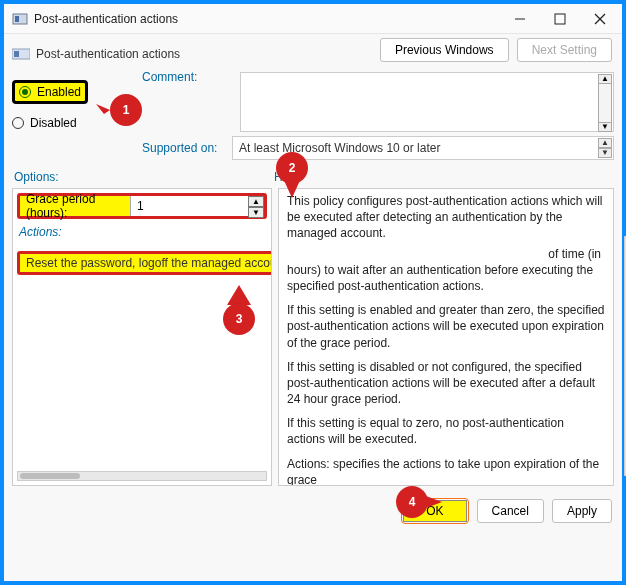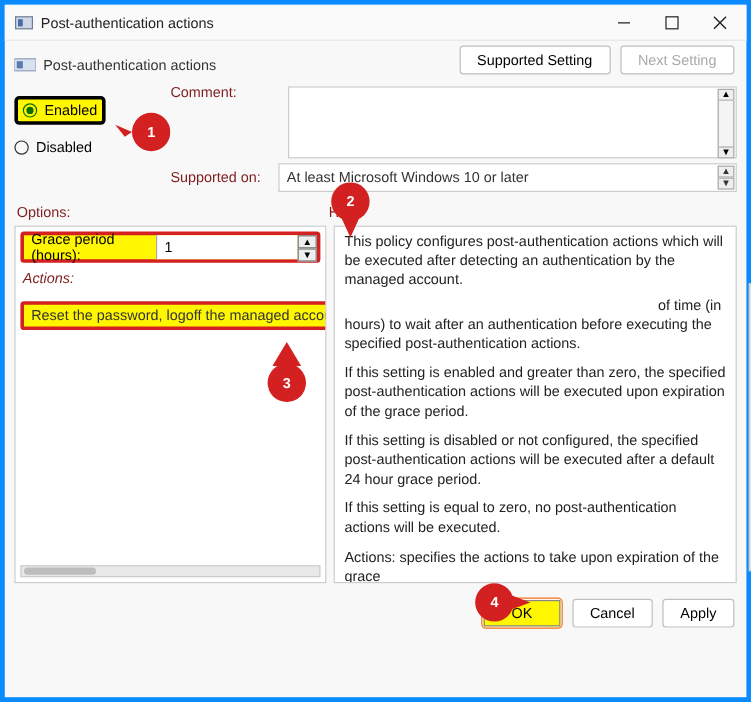--- a/index.html
+++ b/index.html
@@ -15,21 +15,21 @@
   .nav-btns { display: flex; gap: 8px; padding: 4px 10px 8px 0; justify-content: flex-end; }
   .btn { border: 1px solid #bfbfbf; background: #fff; padding: 4px 14px; font-size: 12px; border-radius: 3px; cursor: pointer; }
   .btn:disabled, .btn.disabled { color: #aaa; cursor: default; }
   .top-area { display: flex; padding: 0 8px 0 8px; }
   .radio-col { width: 130px; padding-top: 4px; }
   .radio-item { display: flex; align-items: center; margin: 6px 0; gap: 6px; }
   .radio { width: 12px; height: 12px; border: 1px solid #333; border-radius: 50%; display: inline-block; position: relative; }
   .radio.selected { border-color: #0a6d00; }
   .radio.selected::after { content: ""; position: absolute; width: 6px; height: 6px; background: #0a6d00; border-radius: 50%; top: 2px; left: 2px; }
   .comment-block { flex: 1; display: flex; flex-direction: column; }
-  .lbl { font-size: 12px; color: #7f1d1d; }
+  .lbl { font-size: 12px; color: #0369a1; }
   .comment-box { margin-top: 2px; border: 1px solid #ccc; background: #fff; height: 60px; position: relative; }
   .support-row { display: flex; align-items: center; margin-top: 4px; }
   .support-row .lbl { width: 90px; }
   .support-box { flex: 1; border: 1px solid #ccc; background: #fff; height: 24px; padding: 4px 6px; position: relative; color: #333; }
   .spin { position: absolute; right: 1px; top: 1px; width: 14px; display: flex; flex-direction: column; }
   .spin div { height: 10px; border: 1px solid #aaa; background: #eee; font-size: 8px; display: flex; align-items: center; justify-content: center; line-height: 1; }
   .mid-labels { display: flex; padding: 10px 26px 4px 10px; }
   .mid-labels .left { width: 260px; }
   .mid-area { display: flex; padding: 0 8px 4px 8px; gap: 6px; height: 302px; }
   .options-pane { width: 260px; border: 1px solid #ccc; background: #fff; position: relative; overflow: hidden; }
@@ -97,21 +97,21 @@
     <div class="header-row" style="flex:1;">
       <span class="app-icon2">
         <svg width="18" height="14">
             <rect x="0" y="2" width="18" height="10" fill="#d8e1ef" stroke="#8fa0b8"></rect>
             <rect x="2" y="4" width="5" height="6" fill="#5a7bb0"></rect>
           </svg>
       </span>
       <span class="htitle">Post-authentication actions</span>
     </div>
     <div class="nav-btns">
-      <button class="btn">Supported Setting</button>
+      <button class="btn">Previous Windows</button>
       <button class="btn disabled">Next Setting</button>
     </div>
   </div>
 
   <div class="top-area" style="position:relative;">
     <div class="radio-col">
       <div class="radio-item callout-border-red hl-yellow" style="padding:2px 4px; display:inline-flex;">
         <span class="radio selected"></span>
         <span>Enabled</span>
       </div>

